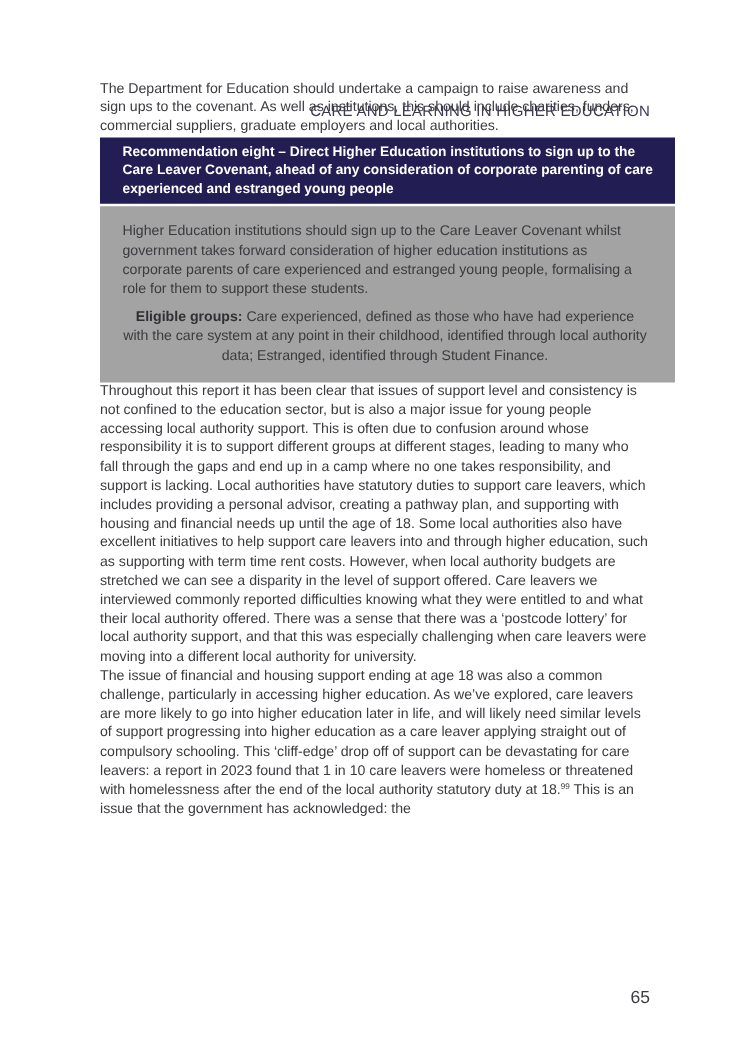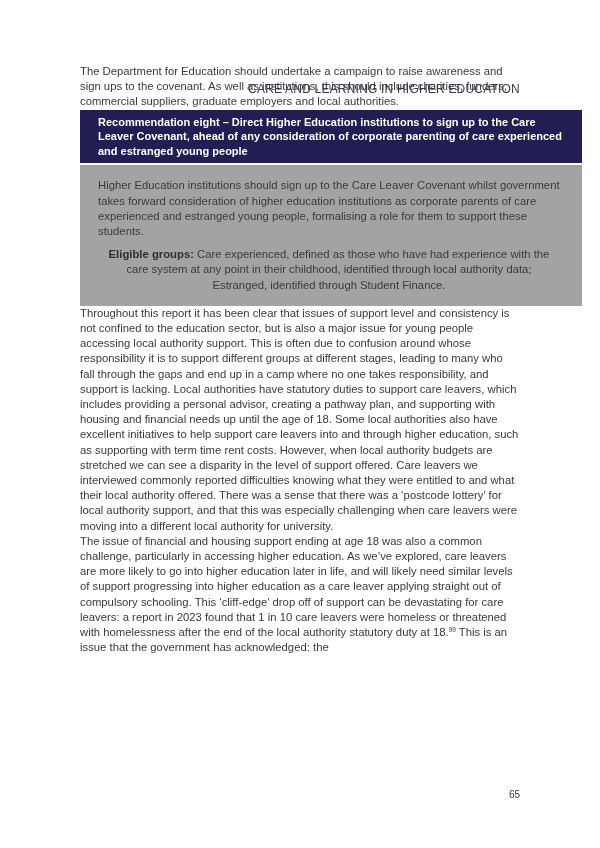--- a/index.html
+++ b/index.html
@@ -31,21 +31,21 @@
       width: 440px;
     }
     p.body {
       margin: 0;
       font-size: 11.3px;
       line-height: 15.2px;
       color: #3a3a3f;
     }
     .intro { margin-bottom: 9px; }
     .rec-box {
-      width: 502px;
+      width: 460px;
       margin-left: 0;
     }
     .rec-title {
       background: #221d52;
       color: #ffffff;
       font-weight: bold;
       font-size: 11px;
       line-height: 14.6px;
       padding: 5px 10px 5px 18px;
     }
@@ -73,21 +73,21 @@
     .para2 { margin-top: 8px; }
     sup.fn {
       font-size: 6.5px;
       vertical-align: 4px;
       line-height: 0;
     }
     .page-number {
       position: absolute;
       top: 789px;
       right: 80px;
-      font-size: 10px;
+      font-size: 14px;
       color: #3a3a3f;
     }
   </style>
 </head>
 <body>
 
 <div class="running-header">CARE AND LEARNING IN HIGHER EDUCATION</div>
 
 <div class="content">
   <p class="body intro">The Department for Education should undertake a campaign to raise awareness and sign ups to the covenant. As well as institutions, this should include charities, funders, commercial suppliers, graduate employers and local authorities.</p>

